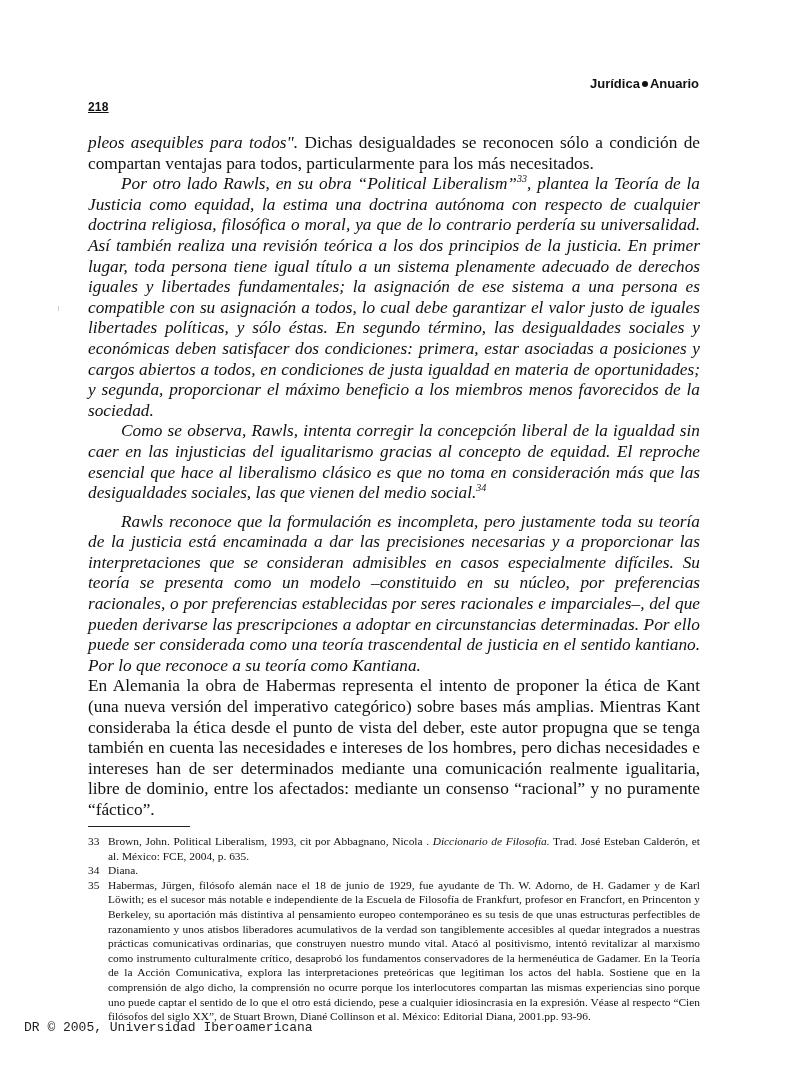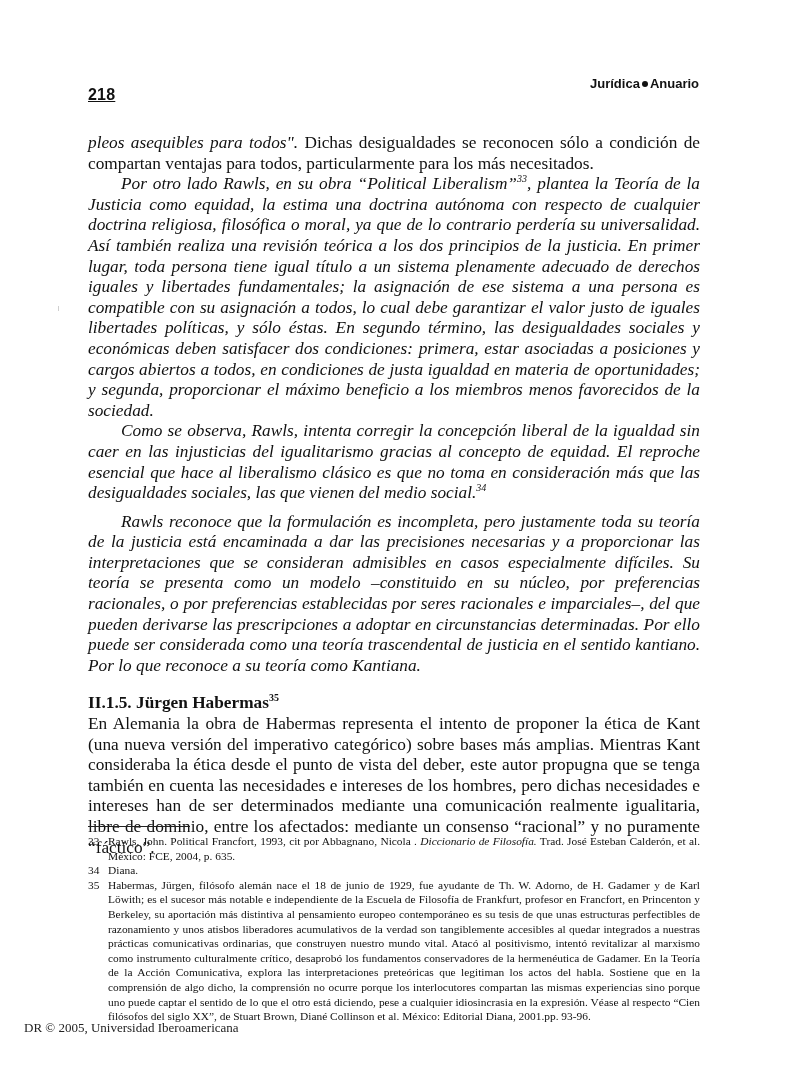--- a/index.html
+++ b/index.html
@@ -11,24 +11,24 @@
       width: 787px;
       height: 1080px;
       position: relative;
       overflow: hidden;
       color: #111111;
       font-family: "Liberation Serif", "DejaVu Serif", serif;
     }
     .page-number {
       position: absolute;
       left: 88px;
-      top: 86px;
+      top: 100px;
       font-family: "Liberation Sans", "DejaVu Sans", sans-serif;
       font-weight: bold;
-      font-size: 16px;
+      font-size: 12px;
       letter-spacing: 0.2px;
       text-decoration: underline;
     }
     .running-head {
       position: absolute;
       right: 88px;
       top: 76px;
       font-family: "Liberation Sans", "DejaVu Sans", sans-serif;
       font-weight: bold;
       font-size: 13px;
@@ -96,21 +96,21 @@
     .fn .fn-num {
       flex: 0 0 20px;
     }
     .fn .fn-text {
       flex: 1 1 auto;
     }
     .copyright {
       position: absolute;
       left: 24px;
       top: 1020px;
-      font-family: Liberation Serif, serif;
+      font-family: Liberation Mono, monospace;
       font-size: 13px;
       color: #222;
     }
     .margin-mark {
       position: absolute;
       left: 58px;
       top: 306px;
       width: 1px;
       height: 5px;
       background: #cfcfcf;
@@ -131,31 +131,30 @@
 
   <div class="body-text">
     <p><em>pleos asequibles para todos".</em><span> Dichas desigualdades se reconocen sólo a condición de compartan ventajas para todos, particularmente para los más necesitados.</span></p>
 
     <p class="indent"><span>Por otro lado Rawls, en su obra “Political Liberalism”</span><sup>33</sup><span>, plantea la Teoría de la Justicia como equidad, la estima una doctrina autónoma con respecto de cualquier doctrina religiosa, filosófica o moral, ya que de lo contrario perdería su universalidad. Así también realiza una revisión teórica a los dos principios de la justicia. En primer lugar, toda persona tiene igual título a un sistema plenamente adecuado de derechos iguales y libertades fundamentales; la asignación de ese sistema a una persona es compatible con su asignación a todos, lo cual debe garantizar el valor justo de iguales libertades políticas, y sólo éstas. En segundo término, las desigualdades sociales y económicas deben satisfacer dos condiciones: primera, estar asociadas a posiciones y cargos abiertos a todos, en condiciones de justa igualdad en materia de oportunidades; y segunda, proporcionar el máximo beneficio a los miembros menos favorecidos de la sociedad.</span></p>
 
     <p class="indent"><span>Como se observa, Rawls, intenta corregir la concepción liberal de la igualdad sin caer en las injusticias del igualitarismo gracias al concepto de equidad. El reproche esencial que hace al liberalismo clásico es que no toma en consideración más que las desigualdades sociales, las que vienen del medio social.</span><sup>34</sup></p>
 
     <p class="indent gap"><span>Rawls reconoce que la formulación es incompleta, pero justamente toda su teoría de la justicia está encaminada a dar las precisiones necesarias y a proporcionar las interpretaciones que se consideran admisibles en casos especialmente difíciles. Su teoría se presenta como un modelo –constituido en su núcleo, por preferencias racionales, o por preferencias establecidas por seres racionales e imparciales–, del que pueden derivarse las prescripciones a adoptar en circunstancias determinadas. Por ello puede ser considerada como una teoría trascendental de justicia en el sentido kantiano. Por lo que reconoce a su teoría como Kantiana.</span></p>
 
-    <p class="section-heading"><span>II.1.5. Jürgen Habermas</span><sup>35</sup></p>
 
     <p><span>En Alemania la obra de Habermas representa el intento de proponer la ética de Kant (una nueva versión del imperativo categórico) sobre bases más amplias. Mientras Kant consideraba la ética desde el punto de vista del deber, este autor propugna que se tenga también en cuenta las necesidades e intereses de los hombres, pero dichas necesidades e intereses han de ser determinados mediante una comunicación realmente igualitaria, libre de dominio, entre los afectados: mediante un consenso “racional” y no puramente “fáctico”.</span></p>
   </div>
 
   <div class="footnote-rule"></div>
 
   <div class="footnotes">
     <div class="fn">
       <span class="fn-num">33</span>
-      <span class="fn-text"><span>Rawls, John. Political Francfort, 1993, cit por Abbagnano, Nicola . </span><em>Diccionario de Filosofía.</em><span> Trad. José Esteban Calderón, et al. México: FCE, 2004, p. 635.</span></span>
+      <span class="fn-text"><span>Brown, John. Political Liberalism, 1993, cit por Abbagnano, Nicola . </span><em>Diccionario de Filosofía.</em><span> Trad. José Esteban Calderón, et al. México: FCE, 2004, p. 635.</span></span>
     </div>
     <div class="fn">
       <span class="fn-num">34</span>
       <span class="fn-text">Diana.</span>
     </div>
     <div class="fn">
       <span class="fn-num">35</span>
       <span class="fn-text">Habermas, Jürgen, filósofo alemán nace el 18 de junio de 1929, fue ayudante de Th. W. Adorno, de H. Gadamer y de Karl Löwith; es el sucesor más notable e independiente de la Escuela de Filosofía de Frankfurt, profesor en Francfort, en Princenton y Berkeley, su aportación más distintiva al pensamiento europeo contemporáneo es su tesis de que unas estructuras perfectibles de razonamiento y unos atisbos liberadores acumulativos de la verdad son tangiblemente accesibles al quedar integrados a nuestras prácticas comunicativas ordinarias, que construyen nuestro mundo vital. Atacó al positivismo, intentó revitalizar al marxismo como instrumento culturalmente crítico, desaprobó los fundamentos conservadores de la hermenéutica de Gadamer. En la Teoría de la Acción Comunicativa, explora las interpretaciones preteóricas que legitiman los actos del habla. Sostiene que en la comprensión de algo dicho, la comprensión no ocurre porque los interlocutores compartan las mismas experiencias sino porque uno puede captar el sentido de lo que el otro está diciendo, pese a cualquier idiosincrasia en la expresión. Véase al respecto “Cien filósofos del siglo XX”, de Stuart Brown, Diané Collinson et al. México: Editorial Diana, 2001.pp. 93-96.</span>
     </div>
   </div>

